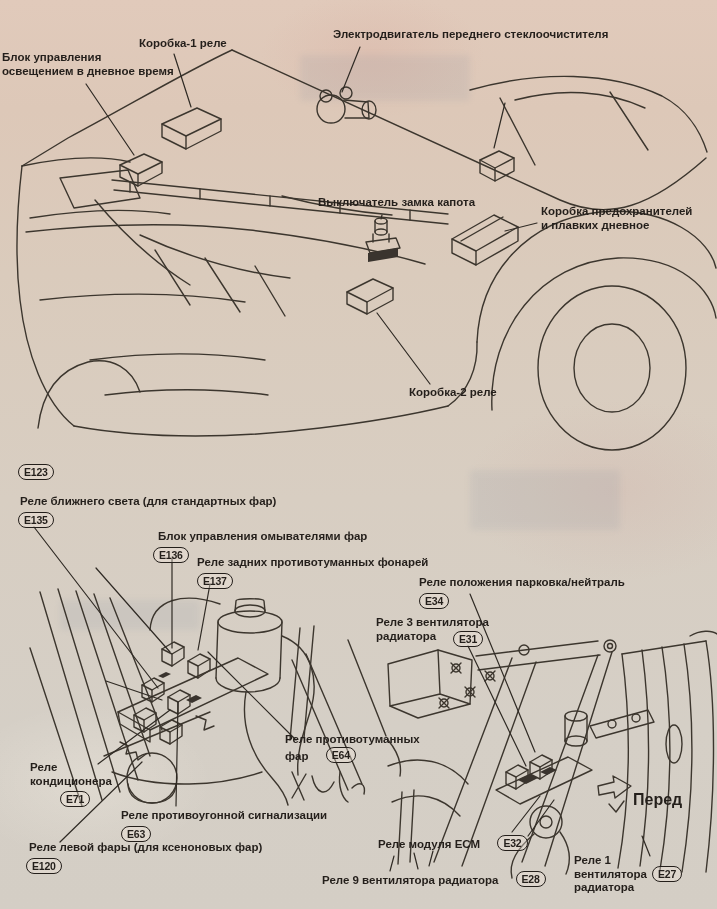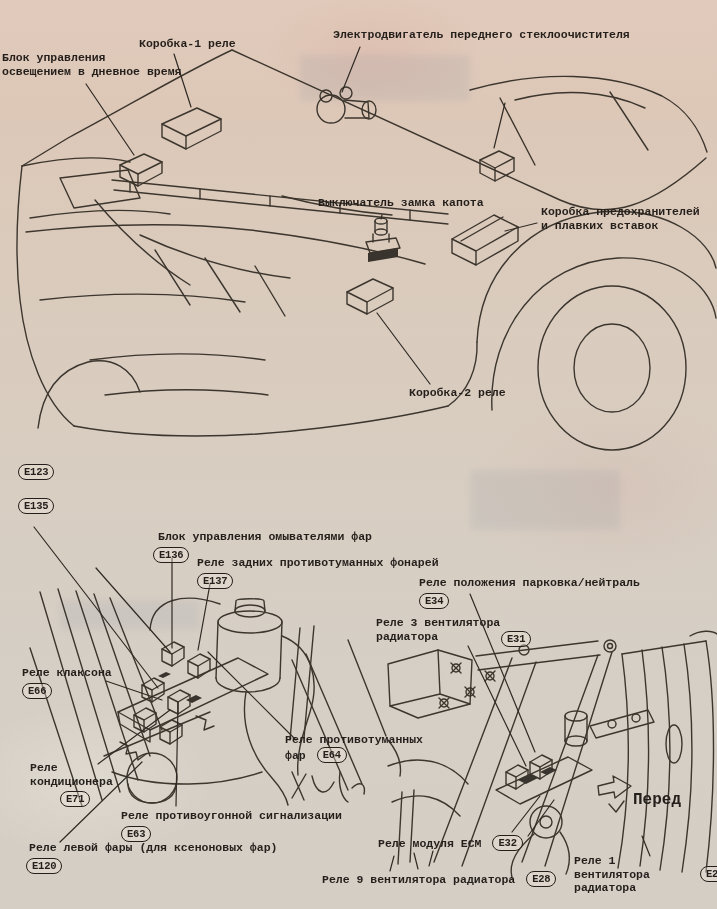--- a/index.html
+++ b/index.html
@@ -1,36 +1,36 @@
 <!DOCTYPE html>
 <html><head>
 <meta charset="utf-8">
 <style>
   html,body{margin:0;padding:0;background:#c9c2b8;}
   .page{
     position:relative;width:717px;height:909px;overflow:hidden;
-    font-family:Liberation Mono, monospace;
+    font-family:Liberation Sans, sans-serif;
     background:
       radial-gradient(160px 90px at 52% 6%, rgba(216,170,158,.30), transparent 70%),
       radial-gradient(220px 130px at 86% 54%, rgba(205,165,158,.22), transparent 70%),
       radial-gradient(180px 110px at 12% 86%, rgba(255,250,240,.25), transparent 70%),
       linear-gradient(180deg,#e1cabb 0%,#ddc8b8 12%,#dacbbc 30%,#d8cec2 55%,#d5cfc6 80%,#d4cec5 100%);
   }
   .ghost{position:absolute;filter:blur(3px);opacity:.10;background:#6e7f96;border-radius:3px;}
   svg.art{position:absolute;left:0;top:0;pointer-events:none;}
   .co{position:absolute;color:#241f1b;font-size:11.5px;line-height:1.18;font-weight:700;}
   .lbl{white-space:pre-line;display:inline;}
   .code{
     display:inline-block;border:1.7px solid #241f1b;border-radius:9px;
     padding:0 5px;font-size:10.5px;line-height:14px;font-weight:700;
     letter-spacing:-.2px;color:#241f1b;background:rgba(238,230,219,.38);
   }
   .code.below{display:table;margin-top:3px;}
-  .code.inline{margin-left:4px;vertical-align:1px;}
-  .code.cpos{position:absolute;margin-left:48px;}
+  .code.inline{margin-left:14px;vertical-align:1px;}
+  .code.cpos{position:absolute;}
   .dir{position:absolute;color:#241f1b;font-size:16px;font-weight:700;}
 </style>
 </head>
 <body>
 
 <div class="page">
 
   <div class="ghost" style="left:300px;top:55px;width:170px;height:46px"></div>
   <div class="ghost" style="left:470px;top:470px;width:150px;height:60px"></div>
   <div class="ghost" style="left:60px;top:600px;width:140px;height:30px"></div>
@@ -269,43 +269,40 @@
   </div>
   <div class="co" style="left:2px;top:51px">
     <span class="lbl">Блок управления
 освещением в дневное время</span>
   </div>
   <div class="co" style="left:318px;top:196px">
     <span class="lbl">Выключатель замка капота</span>
   </div>
   <div class="co" style="left:541px;top:205px">
     <span class="lbl">Коробка предохранителей
-и плавких вставок</span>
+и плавких дневное</span>
   </div>
   <div class="co" style="left:409px;top:386px">
     <span class="lbl">Коробка-2 реле</span>
   </div>
 
   <div class="co" style="left:20px;top:461px">
     <span class="code below" style="margin-left:-2px">E123</span>
   </div>
   <div class="co" style="left:20px;top:495px">
+    <span class="lbl">Реле ближнего света (для стандартных фар)</span>
     <span class="code below" style="margin-left:-2px">E135</span>
   </div>
   <div class="co" style="left:158px;top:530px">
     <span class="lbl">Блок управления омывателями фар</span>
     <span class="code below" style="margin-left:-5px">E136</span>
   </div>
   <div class="co" style="left:197px;top:556px">
     <span class="lbl">Реле задних противотуманных фонарей</span>
     <span class="code below">E137</span>
-  </div>
-  <div class="co" style="left:22px;top:666px">
-    <span class="lbl">Реле клаксона</span>
-    <span class="code below">E66</span>
   </div>
   <div class="co" style="left:30px;top:761px">
     <span class="lbl">Реле
 кондиционера</span>
     <span class="code below" style="margin-left:30px">E71</span>
   </div>
   <div class="co" style="left:285px;top:733px;width:150px">
     <span class="lbl">Реле противотуманных
 фар</span>
     <span class="code inline">E64</span>

